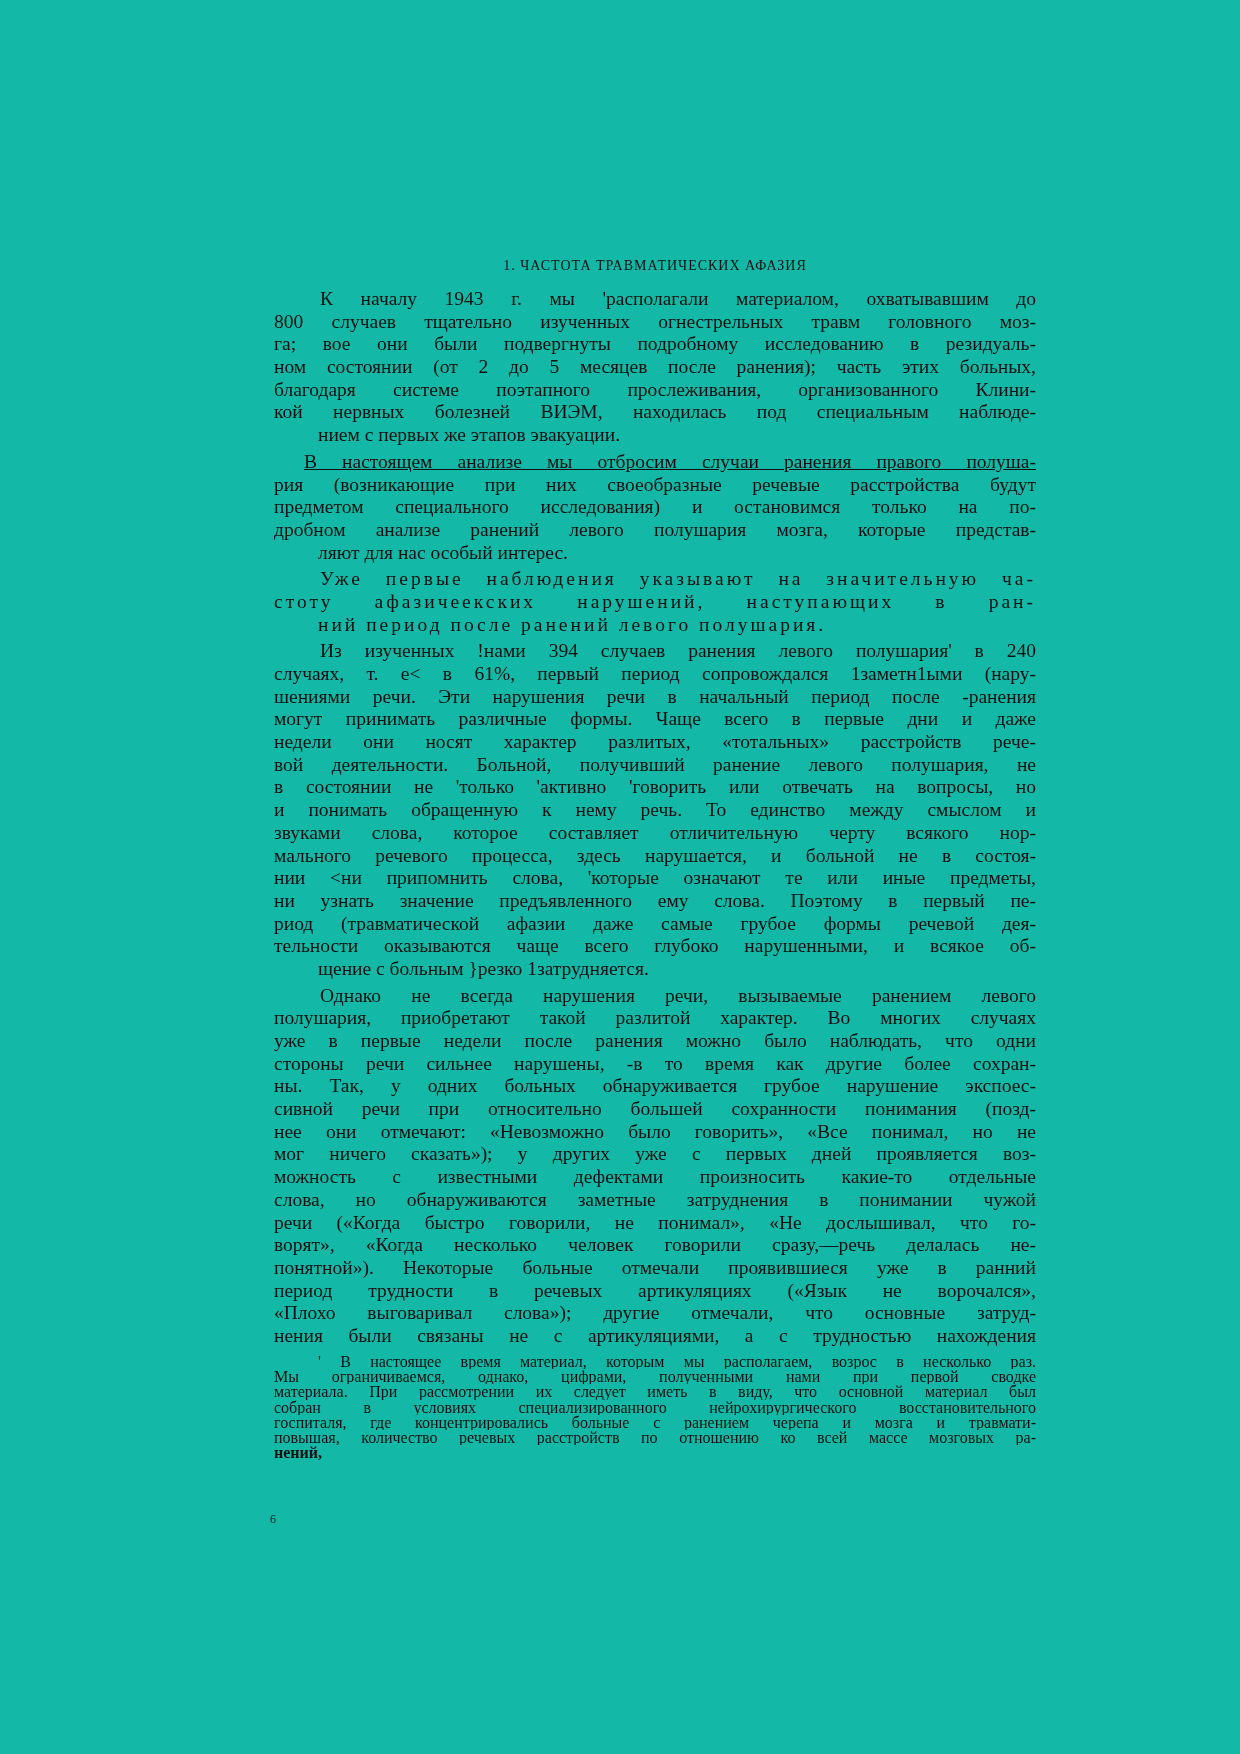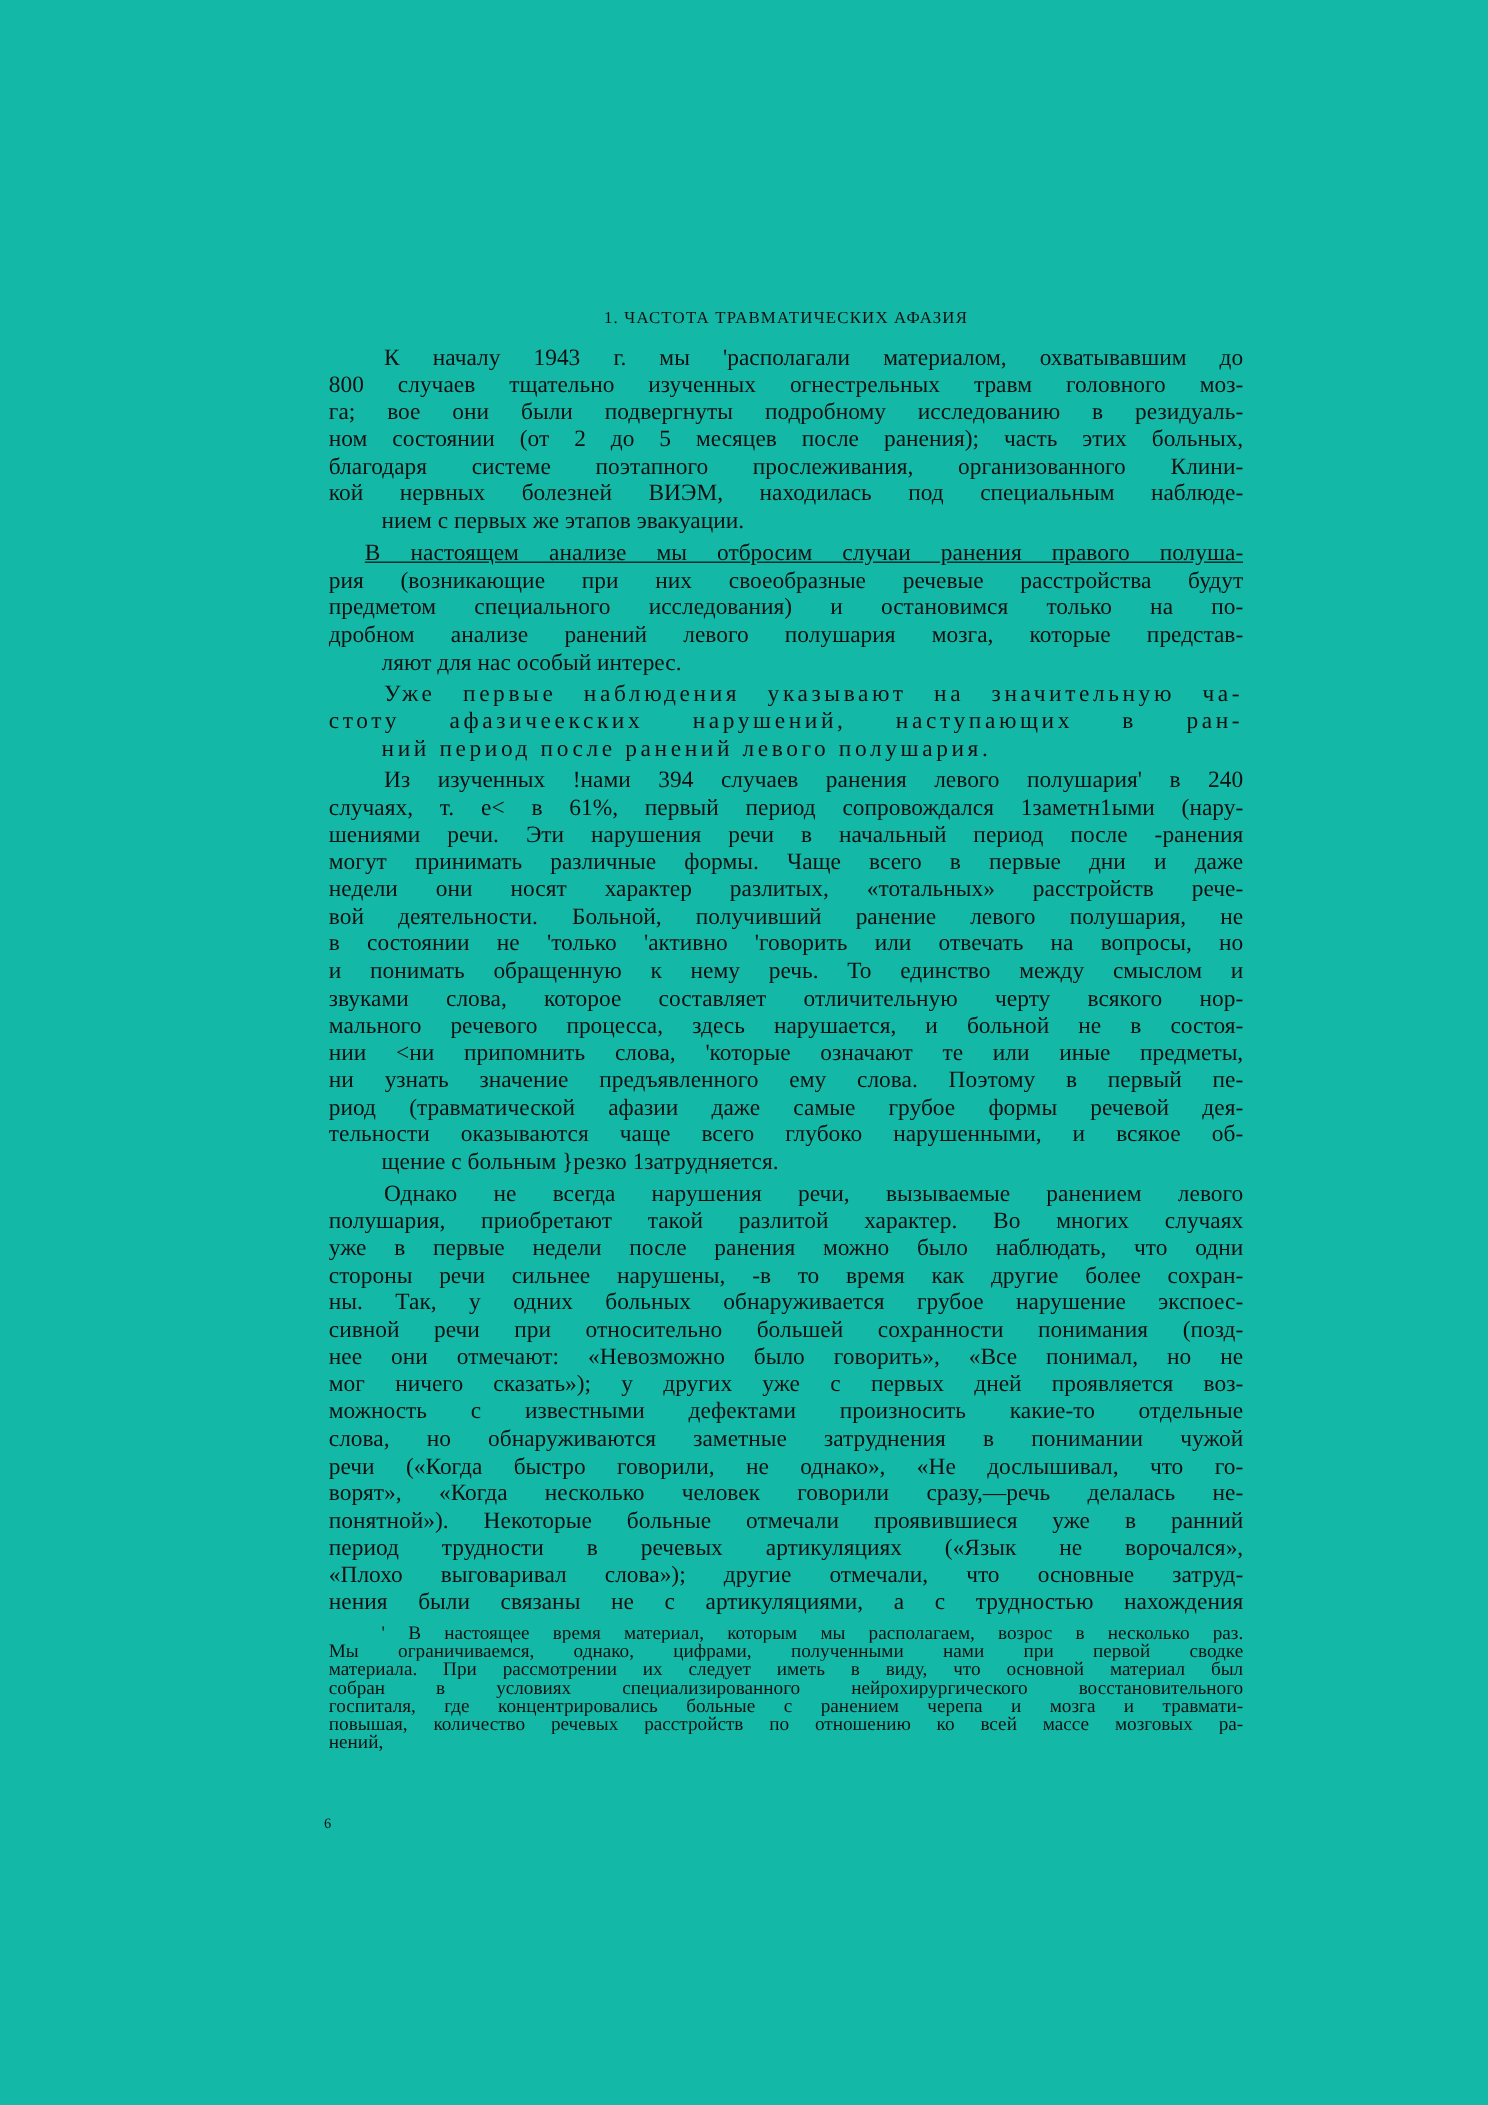--- a/index.html
+++ b/index.html
@@ -17,21 +17,21 @@
   .line.last { text-align-last: left; margin-left: 44px; }
   .line.indent { padding-left: 46px; }
   .line.indent-s { padding-left: 30px; text-decoration: underline; }
   .line.spaced { letter-spacing: 3px; }
   .para-gap { height: 4px; }
   .footnotes {
     position: absolute; left: 274px; top: 1354px; width: 762px;
     font-family: "Liberation Serif", serif; font-size: 16px; line-height: 15.2px; color: #111;
   }
   .fline { display: block; white-space: nowrap; text-align: justify; text-align-last: justify; height: 15.2px; overflow: hidden; }
-  .fline.last { text-align-last: left; }
+  .fline.last { text-align-last: left; font-weight: bold; }
   .fline.indent { padding-left: 44px; }
   .page-number {
     position: absolute; left: 270px; top: 1512px;
     font-family: "Liberation Serif", serif; font-size: 12px; color: #111;
   }
 </style>
 </head>
 <body>
 
 <div class="page">
@@ -90,21 +90,21 @@
       <span class="line indent">Однако не всегда нарушения речи, вызываемые ранением левого</span>
       <span class="line">полушария, приобретают такой разлитой характер. Во многих случаях</span>
       <span class="line">уже в первые недели после ранения можно было наблюдать, что одни</span>
       <span class="line">стороны речи сильнее нарушены, -в то время как другие более сохран-</span>
       <span class="line">ны. Так, у одних больных обнаруживается грубое нарушение экспоес-</span>
       <span class="line">сивной речи при относительно большей сохранности понимания (позд-</span>
       <span class="line">нее они отмечают: «Невозможно было говорить», «Все понимал, но не</span>
       <span class="line">мог ничего сказать»); у других уже с первых дней проявляется воз-</span>
       <span class="line">можность с известными дефектами произносить какие-то отдельные</span>
       <span class="line">слова, но обнаруживаются заметные затруднения в понимании чужой</span>
-      <span class="line">речи («Когда быстро говорили, не однако», «Не дослышивал, что го-</span>
+      <span class="line">речи («Когда быстро говорили, не понимал», «Не дослышивал, что го-</span>
       <span class="line">ворят», «Когда несколько человек говорили сразу,—речь делалась не-</span>
       <span class="line">понятной»). Некоторые больные отмечали проявившиеся уже в ранний</span>
       <span class="line">период трудности в речевых артикуляциях («Язык не ворочался»,</span>
       <span class="line">«Плохо выговаривал слова»); другие отмечали, что основные затруд-</span>
       <span class="line">нения были связаны не с артикуляциями, а с трудностью нахождения</span>
     </div>
   </div>
 
   <div class="footnotes">
     <span class="fline indent">' В настоящее время материал, которым мы располагаем, возрос в несколько раз.</span>

